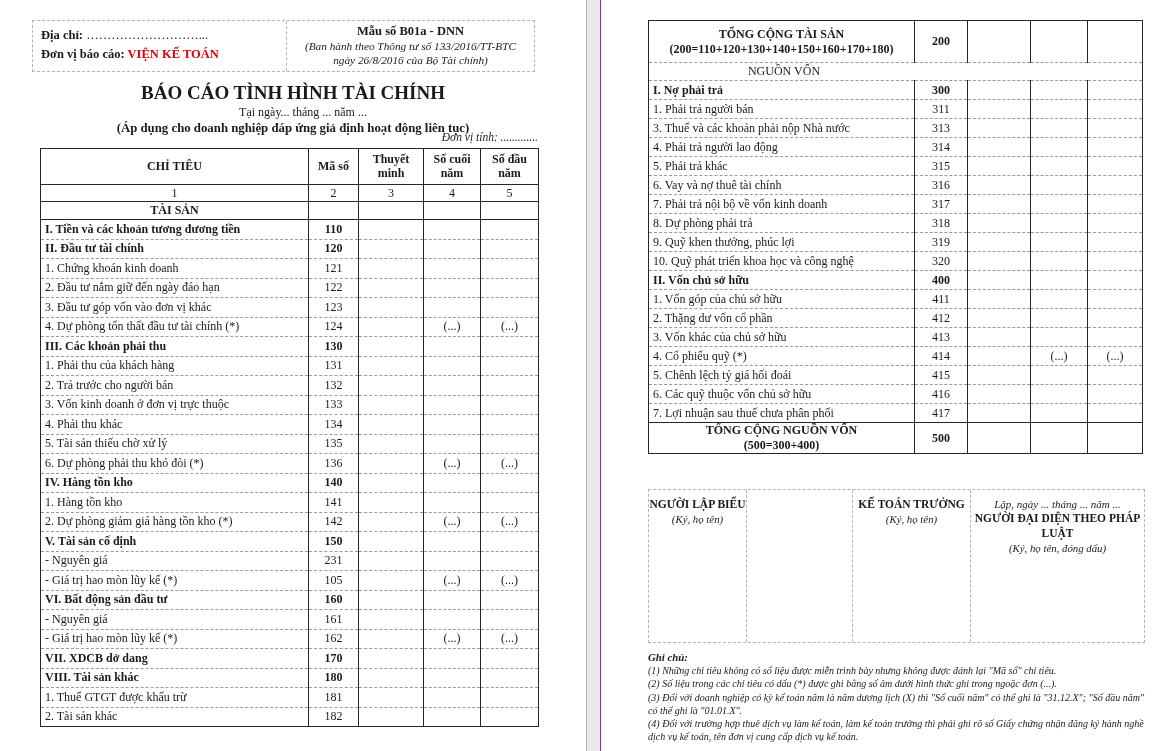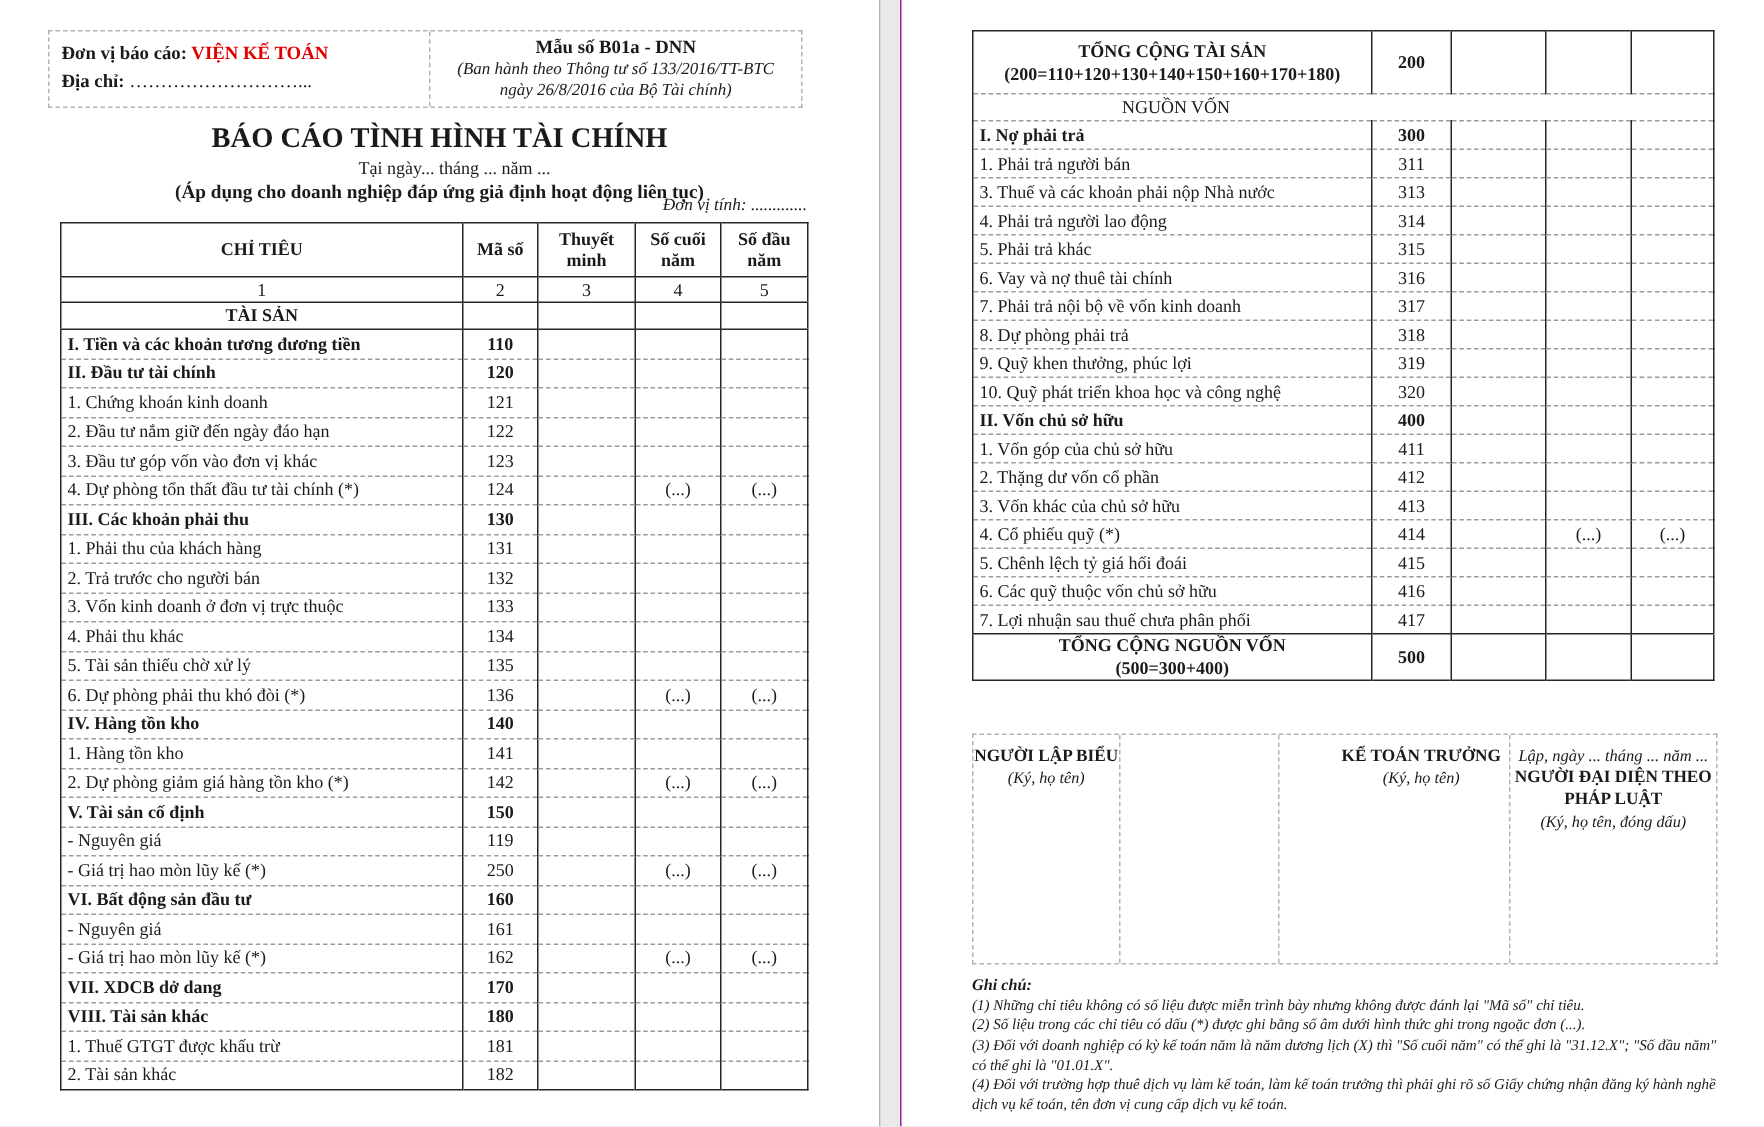--- a/index.html
+++ b/index.html
@@ -54,41 +54,41 @@
   tr.total.last{height:31px;}
   tr.sect-merged td{border-bottom:1px dashed #9b9b9b;height:18px;}
   .sect-inner{width:266px;text-align:center;font-weight:normal;}
 
   
   .sig{position:absolute;left:47px;top:489px;width:497px;height:154px;
        display:flex;border:1px dashed #b3b3b3;box-sizing:border-box;}
   .sig-cell{border-right:1px dashed #b3b3b3;box-sizing:border-box;text-align:center;
             padding-top:7px;font-size:11.5px;line-height:1.3;}
   .sig-cell:last-child{border-right:none;}
-  .sig-c1{width:98px;}.sig-c2{width:106px;}.sig-c3{width:118px;margin-left:36px;}.sig-c4{flex:1;}
+  .sig-c1{width:98px;}.sig-c2{width:106px;}.sig-c3{width:118px;}.sig-c4{flex:1;}
   .sig-title{font-weight:bold;}
   .sig-sub{font-style:italic;font-size:10.8px;}
   .sig-date{font-style:italic;font-size:11px;}
 
   
   .notes{position:absolute;left:47px;top:650px;width:508px;
          font-style:italic;font-size:10px;line-height:1.32;}
   .notes-heading{font-weight:bold;font-size:10.8px;}
 </style>
 </head>
 <body>
 
 <div id="screen">
 
   <div class="page" id="page-left">
 
     <div class="hdr-box">
       <div class="hdr-left">
+        <div><span>Địa chỉ:</span> <span style="font-weight:normal;">………………………...</span></div>
         <div><span>Đơn vị báo cáo:</span> <span class="red">VIỆN KẾ TOÁN</span></div>
-        <div><span>Địa chỉ:</span> <span style="font-weight:normal;">………………………...</span></div>
       </div>
       <div class="hdr-right">
         <div class="form-code">Mẫu số B01a - DNN</div>
         <div class="form-issued">(Ban hành theo Thông tư số 133/2016/TT-BTC</div>
         <div class="form-issued">ngày 26/8/2016 của Bộ Tài chính)</div>
       </div>
     </div>
 
     <div class="title-block">
       <div class="rpt-title">BÁO CÁO TÌNH HÌNH TÀI CHÍNH</div>
@@ -243,28 +243,28 @@
           </tr>
           <tr class="data bold">
             <td class="label">V. Tài sản cố định</td>
             <td class="code">150</td>
             <td class="val"></td>
             <td class="val"></td>
             <td class="val"></td>
           </tr>
           <tr class="data">
             <td class="label">- Nguyên giá</td>
-            <td class="code">119</td>
+            <td class="code">231</td>
             <td class="val"></td>
             <td class="val"></td>
             <td class="val"></td>
           </tr>
           <tr class="data">
             <td class="label">- Giá trị hao mòn lũy kế (*)</td>
-            <td class="code">250</td>
+            <td class="code">105</td>
             <td class="val"></td>
             <td class="val">(...)</td>
             <td class="val">(...)</td>
           </tr>
           <tr class="data bold">
             <td class="label">VI. Bất động sản đầu tư</td>
             <td class="code">160</td>
             <td class="val"></td>
             <td class="val"></td>
             <td class="val"></td>

